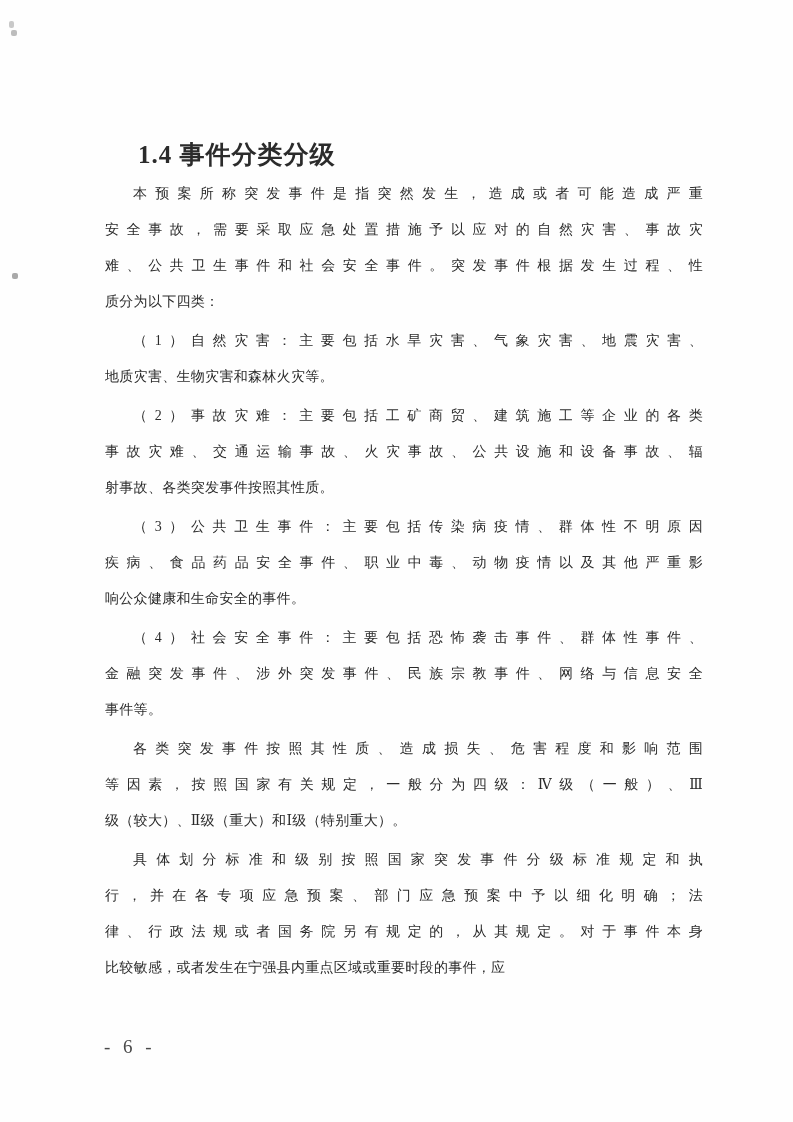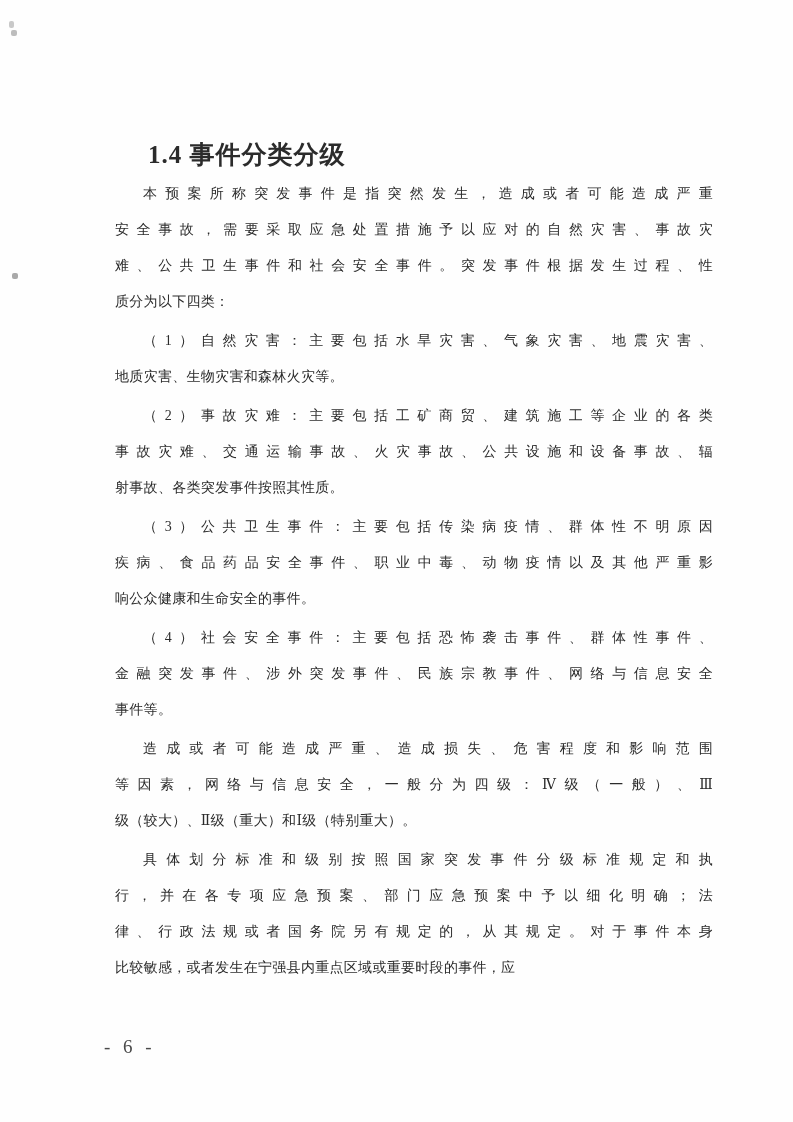--- a/index.html
+++ b/index.html
@@ -20,21 +20,21 @@
   .speck {
     position: absolute;
     border-radius: 2px;
   }
   .speck.s1 { left: 9px;  top: 21px;  width: 5px; height: 7px; background: #c9c9c9; }
   .speck.s2 { left: 11px; top: 30px;  width: 6px; height: 6px; background: #bdbdbd; }
   .speck.s3 { left: 12px; top: 273px; width: 6px; height: 6px; background: #a9a9a9; }
 
   .content {
     position: absolute;
-    left: 115px;
+    left: 105px;
     top: 136px;
     width: 598px;
   }
   .heading {
     margin: 0 0 2px 33px;
     font-size: 25px;
     font-weight: bold;
     line-height: 38px;
     letter-spacing: 1px;
     white-space: nowrap;
@@ -97,22 +97,22 @@
           <div class="line first">（3）公共卫生事件：主要包括传染病疫情、群体性不明原因</div>
           <div class="line">疾病、食品药品安全事件、职业中毒、动物疫情以及其他严重影</div>
           <div class="line last">响公众健康和生命安全的事件。</div>
         </div>
         <div class="para">
           <div class="line first">（4）社会安全事件：主要包括恐怖袭击事件、群体性事件、</div>
           <div class="line">金融突发事件、涉外突发事件、民族宗教事件、网络与信息安全</div>
           <div class="line last">事件等。</div>
         </div>
         <div class="para">
-          <div class="line first">造成或者可能造成严重、造成损失、危害程度和影响范围</div>
-          <div class="line">等因素，网络与信息安全，一般分为四级：Ⅳ级（一般）、Ⅲ</div>
+          <div class="line first">各类突发事件按照其性质、造成损失、危害程度和影响范围</div>
+          <div class="line">等因素，按照国家有关规定，一般分为四级：Ⅳ级（一般）、Ⅲ</div>
           <div class="line last">级（较大）、Ⅱ级（重大）和Ⅰ级（特别重大）。</div>
         </div>
         <div class="para">
           <div class="line first">具体划分标准和级别按照国家突发事件分级标准规定和执</div>
           <div class="line">行，并在各专项应急预案、部门应急预案中予以细化明确；法</div>
           <div class="line">律、行政法规或者国务院另有规定的，从其规定。对于事件本身</div>
           <div class="line last">比较敏感，或者发生在宁强县内重点区域或重要时段的事件，应</div>
         </div>
       </div>
   </div>

